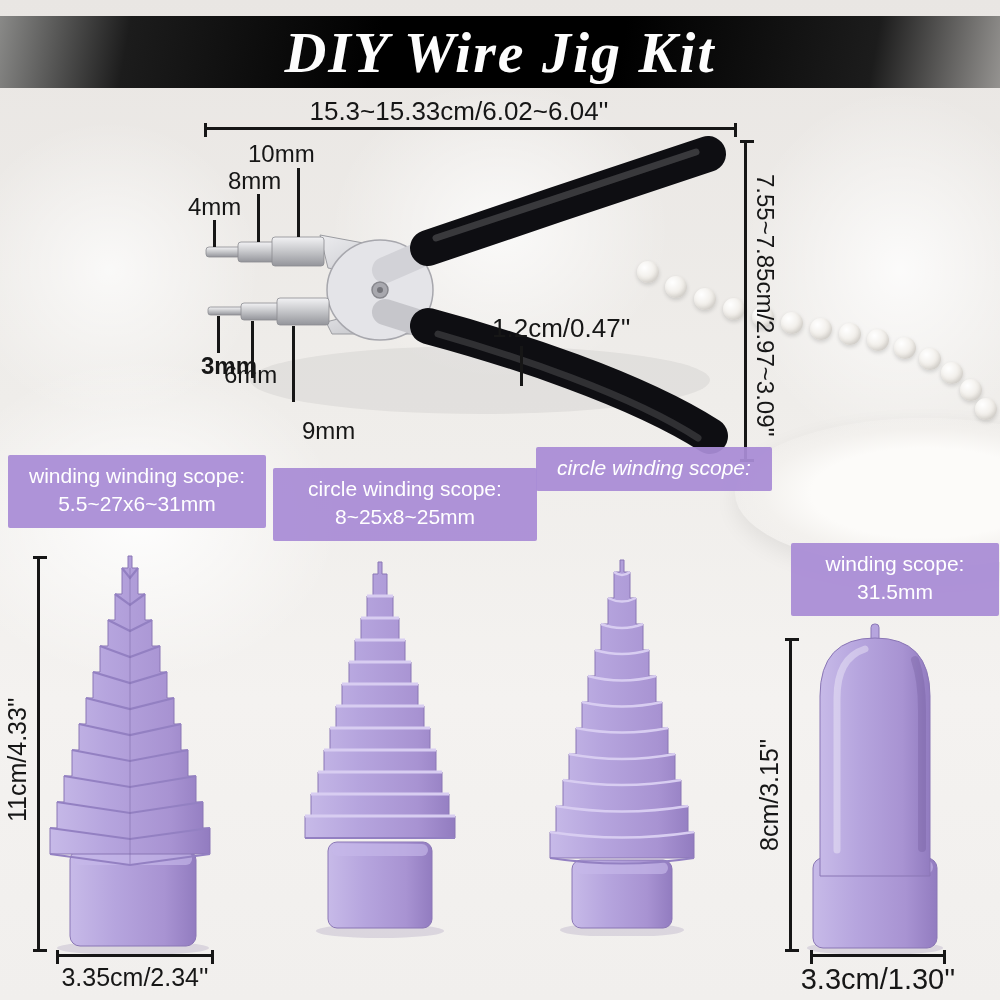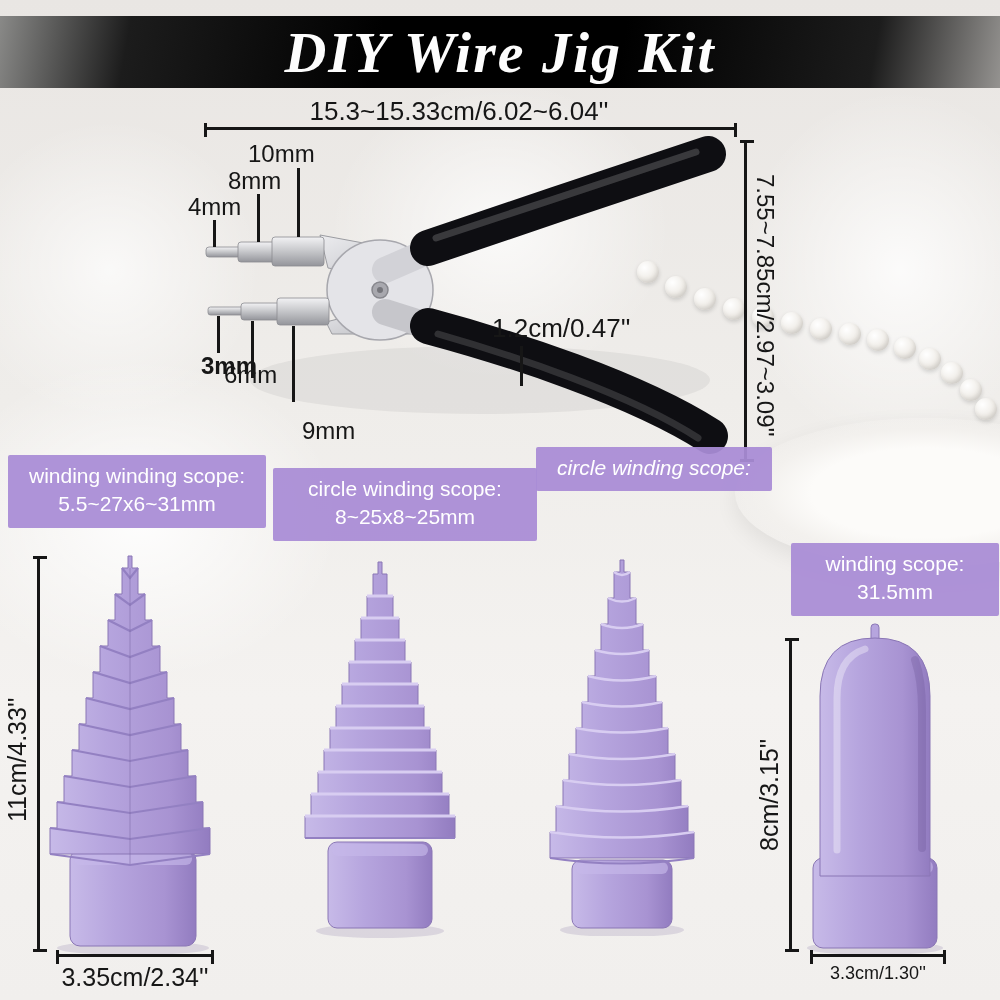--- a/index.html
+++ b/index.html
@@ -259,17 +259,17 @@
 <div class="abs vline" style="left:37px;top:556px;height:396px;"></div>
 <div class="abs dim-label vtext flip" style="left:4px;top:620px;height:280px;font-size:25px;">11cm/4.33''</div>
 
 <div class="abs hline" style="left:56px;top:954px;width:158px;"></div>
 <div class="abs dim-label" style="left:40px;top:964px;width:190px;text-align:center;font-size:25px;">3.35cm/2.34''</div>
 
 <div class="abs vline" style="left:789px;top:638px;height:314px;"></div>
 <div class="abs dim-label vtext flip" style="left:756px;top:675px;height:240px;font-size:25px;">8cm/3.15''</div>
 
 <div class="abs hline" style="left:810px;top:954px;width:136px;"></div>
-<div class="abs dim-label" style="left:800px;top:964px;width:156px;text-align:center;font-size:18px;">3.3cm/1.30''</div>
+<div class="abs dim-label" style="left:800px;top:964px;width:156px;text-align:center;font-size:29px;">3.3cm/1.30''</div>
 
 <div class="abs header">
   <div class="title">DIY Wire Jig Kit</div>
 </div>
 
 </body></html>

